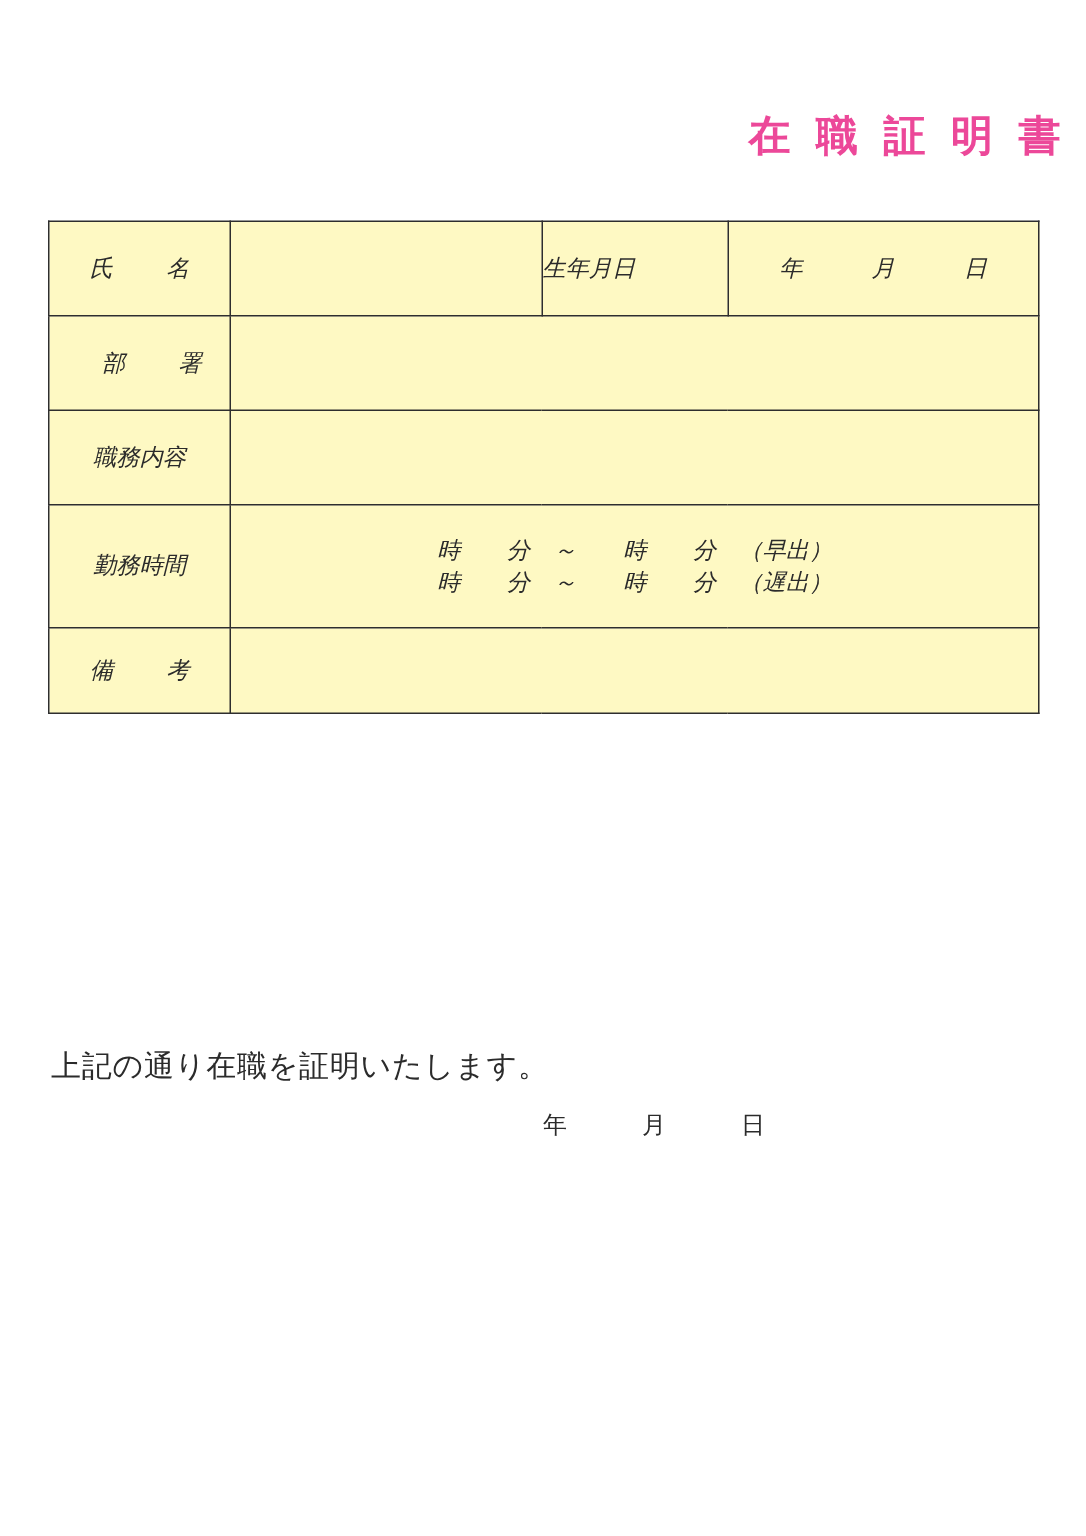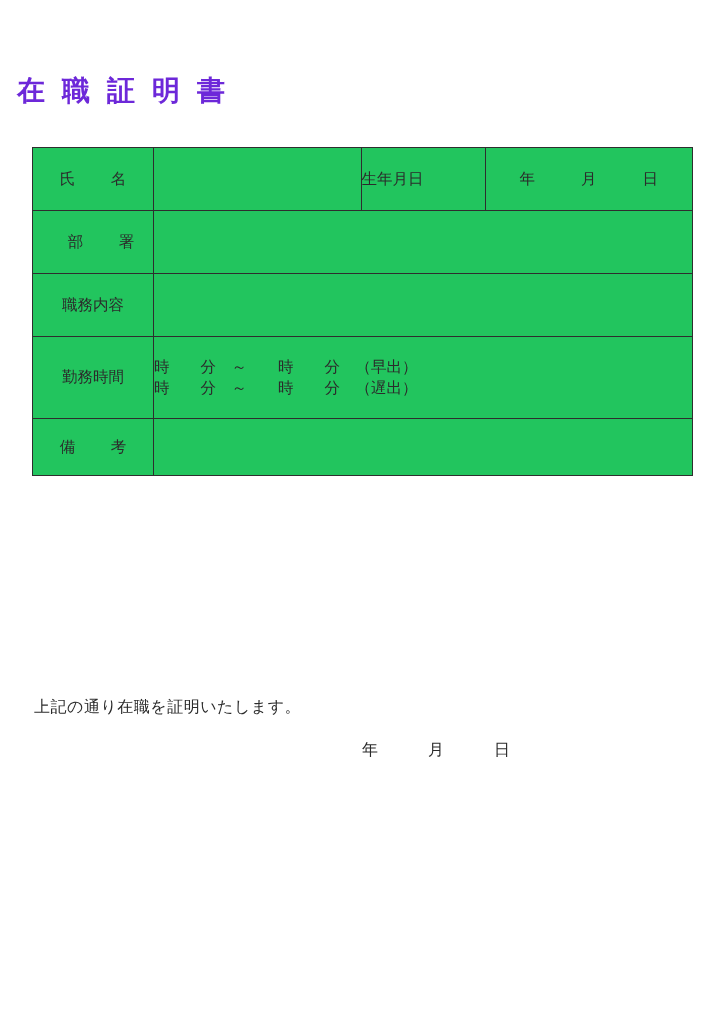--- a/index.html
+++ b/index.html
@@ -22,46 +22,47 @@
     height: 1024px;
     background: #ffffff;
   }
 
   
   .doc-title {
     position: absolute;
     top: 74px;
     left: 0;
     width: 724px;
-    text-align: left;
+    text-align: right;
     font-size: 28px;
     font-weight: bold;
     letter-spacing: 17px;
     text-indent: 17px;
-    color: #6d28d9;
+    color: #ec4899;
     line-height: 1.2;
     font-family: "DejaVu Serif", "Liberation Serif", serif;
   }
 
   
   .cert-table {
     position: absolute;
     left: 32px;
     top: 147px;
     width: 661px;
     border-collapse: collapse;
     table-layout: fixed;
     font-size: 15.5px;
     color: #2b2b2b;
   }
   .cert-table td {
     border: 1px solid #2e2e2e;
     padding: 0;
     vertical-align: middle;
-    background: #22c55e;
+    background: #fef9c3;
+    font-style: italic;
   }
   .label-cell {
     width: 120px;
     text-align: center;
     letter-spacing: 0;
   }
   .label-cell .lbl {
     display: block;
     text-align: center;
     line-height: 1.3;
@@ -96,28 +97,28 @@
     text-align: left;
     padding-left: 178px;
   }
   .ymd span { display: inline-block; }
   .ymd .gap { width: 52px; }
   .ymd .gap-s { width: 46px; }
 
   .days-line-1 { display: block; text-align: center; }
   .days-line-2 { display: block; text-align: center; padding-left: 8px; }
 
-  .hours-line { display: block; text-align: left; }
+  .hours-line { display: block; text-align: center; }
 
   
   .footer-statement {
     position: absolute;
     left: 34px;
     top: 697px;
-    font-size: 16px;
+    font-size: 20px;
     color: #2b2b2b;
     letter-spacing: 0.5px;
   }
   .footer-date {
     position: absolute;
     left: 0;
     top: 740px;
     width: 724px;
     text-align: center;
     font-size: 16px;

